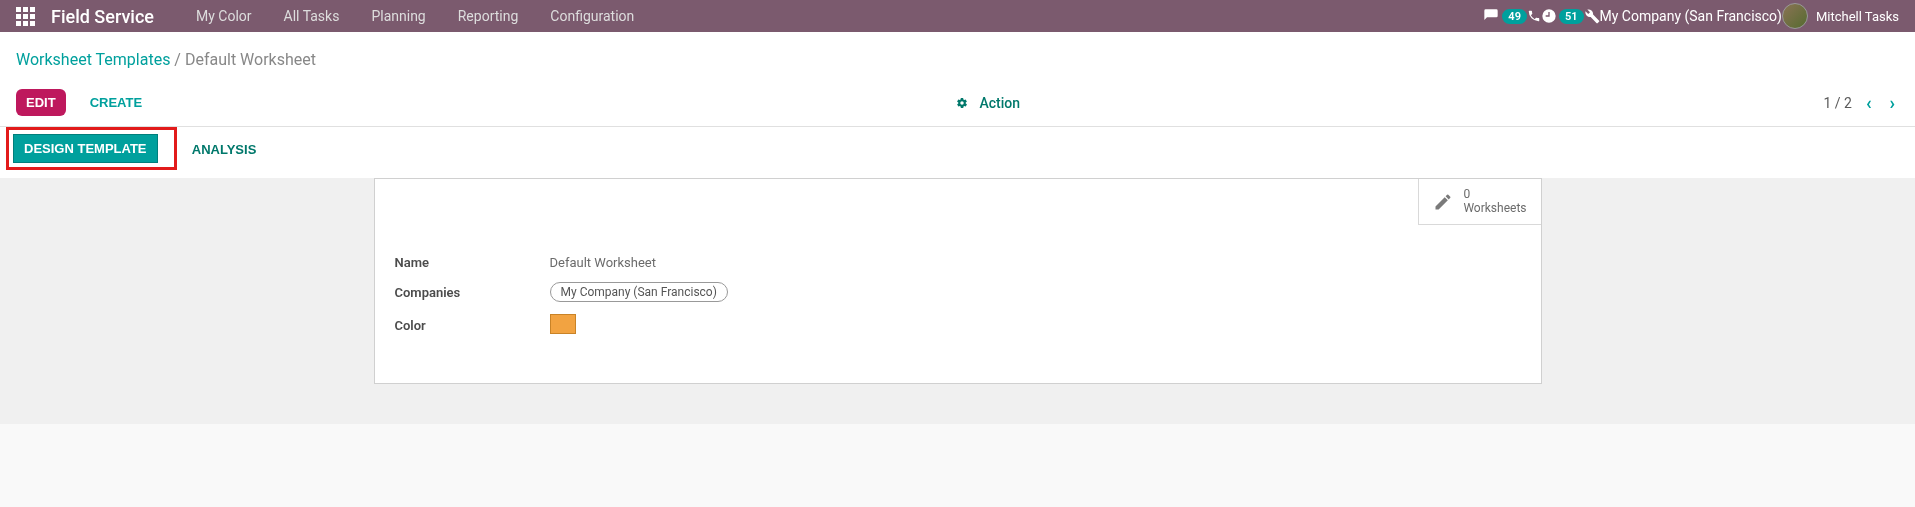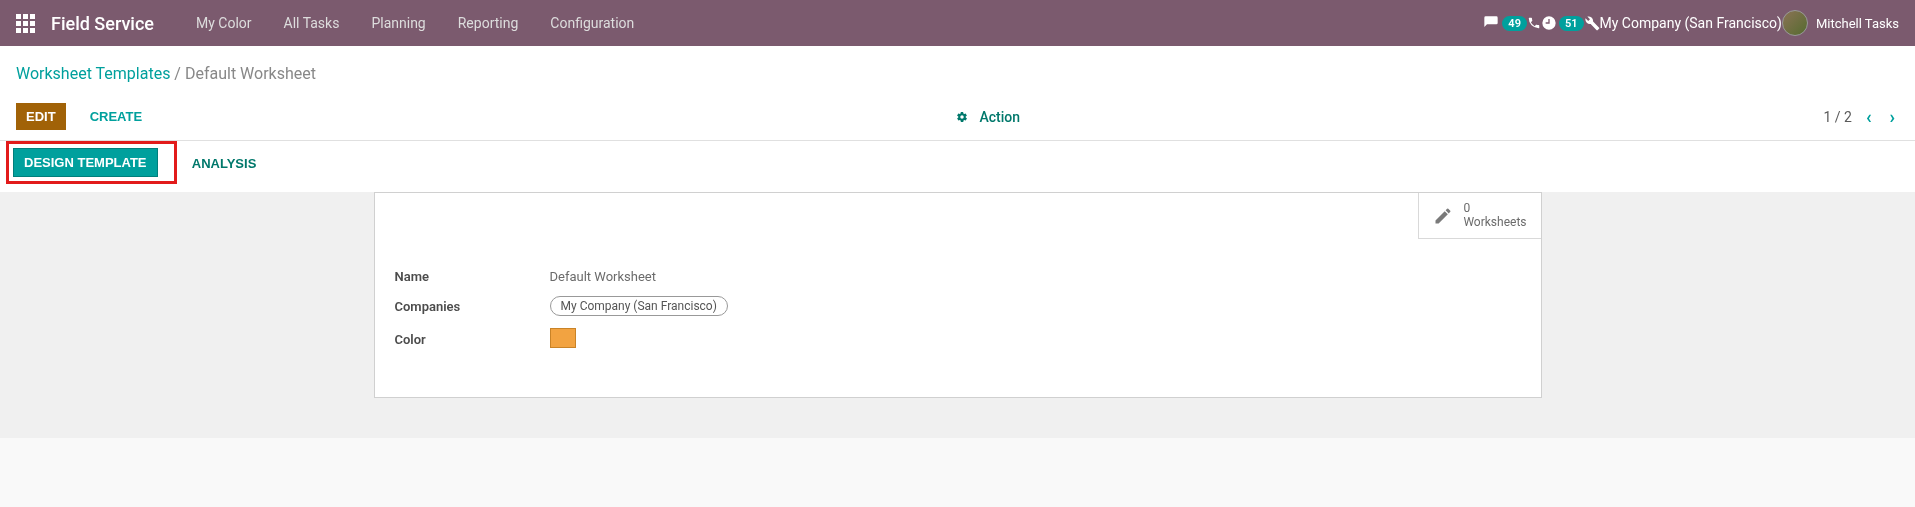--- a/index.html
+++ b/index.html
@@ -1,19 +1,19 @@
 <!DOCTYPE html>
 <html><head>
 <meta charset="utf-8">
 <style>
 * { box-sizing: border-box; margin: 0; padding: 0; }
 body { font-family: -apple-system, BlinkMacSystemFont, "Segoe UI", Roboto, "Helvetica Neue", Arial, sans-serif; font-size: 13px; color: #4c4c4c; background: #f9f9f9; width: 1915px; }
 
 
-.navbar { background: #7B5A6E; height: 46px; display: flex; align-items: center; padding: 12px 16px; color: #fff; justify-content: flex-end; }
+.navbar { background: #7B5A6E; height: 32px; display: flex; align-items: center; padding: 12px 16px; color: #fff; justify-content: flex-end; }
 .nav-left { display: flex; align-items: center; gap: 8px; }
 .apps-icon { display: grid; grid-template-columns: repeat(3,5px); grid-template-rows: repeat(3,5px); gap: 2px; margin-right: 8px; }
 .apps-icon span { background: #fff; width: 5px; height:5px; }
 .brand { font-size: 18px; font-weight: 500; margin-right: 20px; }
 .nav-menu { display: flex; gap: 4px; }
 .nav-item { color: #ddd; padding: 6px 14px; font-size: 14px; cursor: pointer; }
 .nav-right { margin-left: auto; display: flex; align-items: center; }
 .nav-icon { color: #fff; position: relative; display: inline-flex; align-items: center; cursor: pointer; }
 .badge { background: #00A09D; color: #fff; font-size: 11px; font-weight: 600; padding: 1px 6px; border-radius: 9px; margin-left: 2px; }
 .company-name { color: #fff; font-size: 14px; }
@@ -22,21 +22,21 @@
 
 
 .control-panel { background: #fff; border-bottom: 1px solid #e0e0e0; padding: 10px 16px 0 16px; }
 .breadcrumb { font-size: 16px; margin: 8px 0 16px 0; }
 .breadcrumb a { color: #00A09D; text-decoration:none; }
 .breadcrumb .sep { color: #888; }
 .breadcrumb .current { color: #888; }
 .cp-row { display:flex; align-items:center; padding: 4px 0 10px 0; }
 .cp-left { display:flex; align-items:center; gap:14px; }
 .btn { font-size: 13px; font-weight: 600; padding: 6px 10px; border: none; cursor: pointer; text-transform: uppercase; }
-.btn-primary { background: #a16207; color:#fff; }
+.btn-primary { background: #be185d; color:#fff;border-radius:6px; }
 .btn-secondary { background: transparent; color:#00A09D; }
 .cp-center { flex:1; display:flex; justify-content:center; }
 .action-menu { color:#00786b; font-size: 14px; font-weight:500; display:flex; align-items:center; gap:12px; cursor:pointer; }
 .cp-right { display:flex; align-items:center; gap:10px; color:#5a5a5a; font-size:14px; }
 .pager-arrow { color:#00A09D; font-size: 18px; padding:0 4px; cursor:pointer; font-weight:bold; }
 
 
 .button-bar { padding: 0 0 8px 0; background:#fff; }
 .highlight-box { display:inline-block; border:3px solid #e21b1b; padding:4px 16px 4px 4px; margin-left:6px; }
 .design-btn { background:#00A09D; color:#fff; border:1px solid #007f7c; font-weight:600; font-size:13px; padding:6px 10px; cursor:pointer; }

